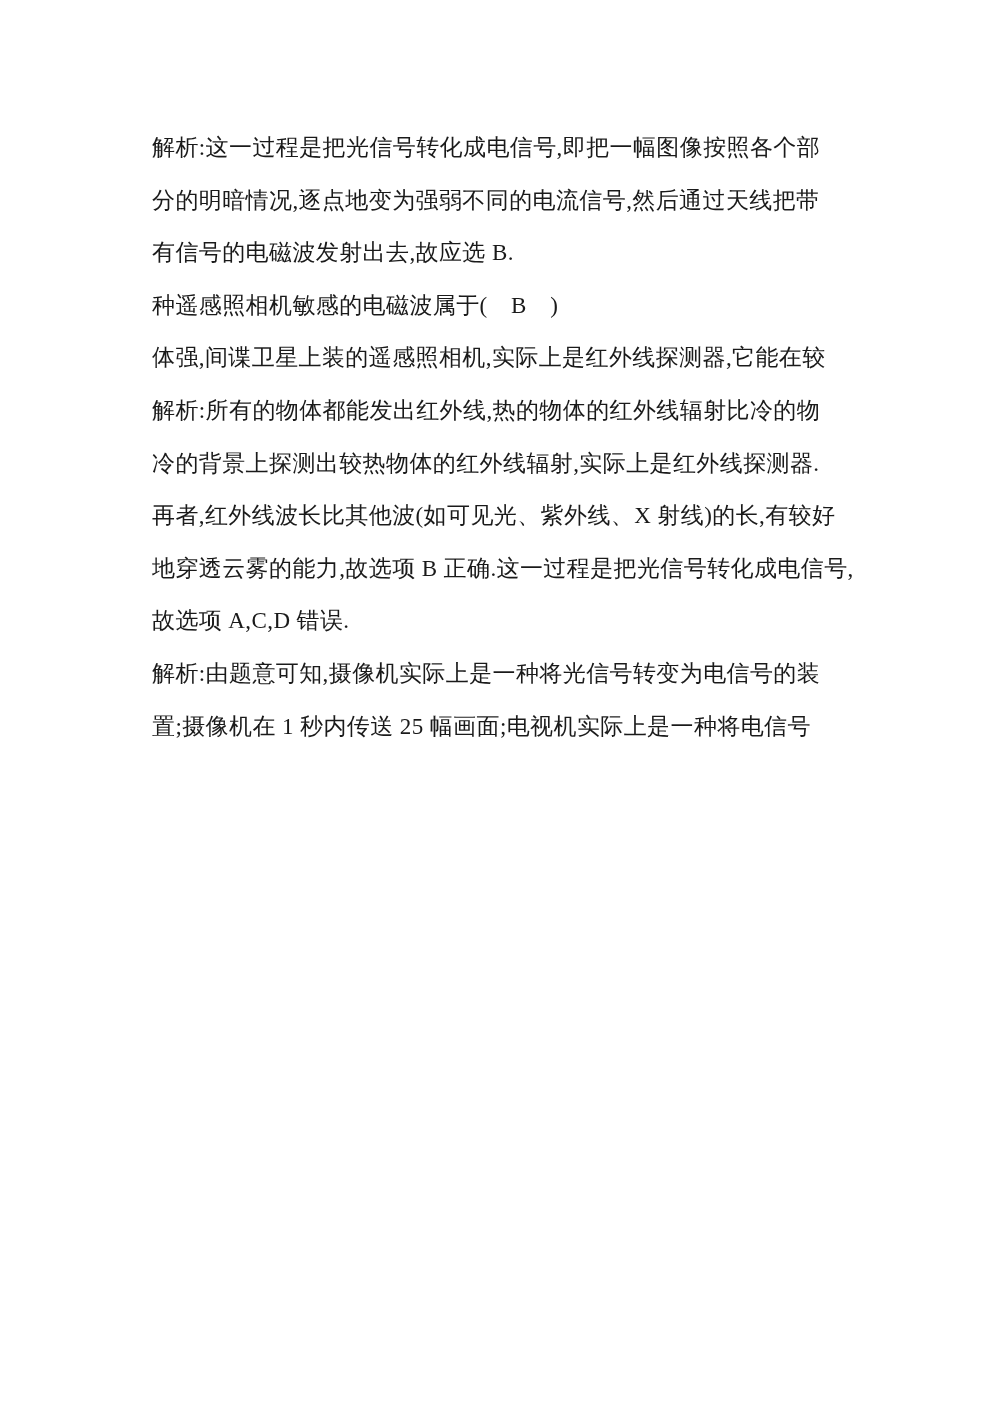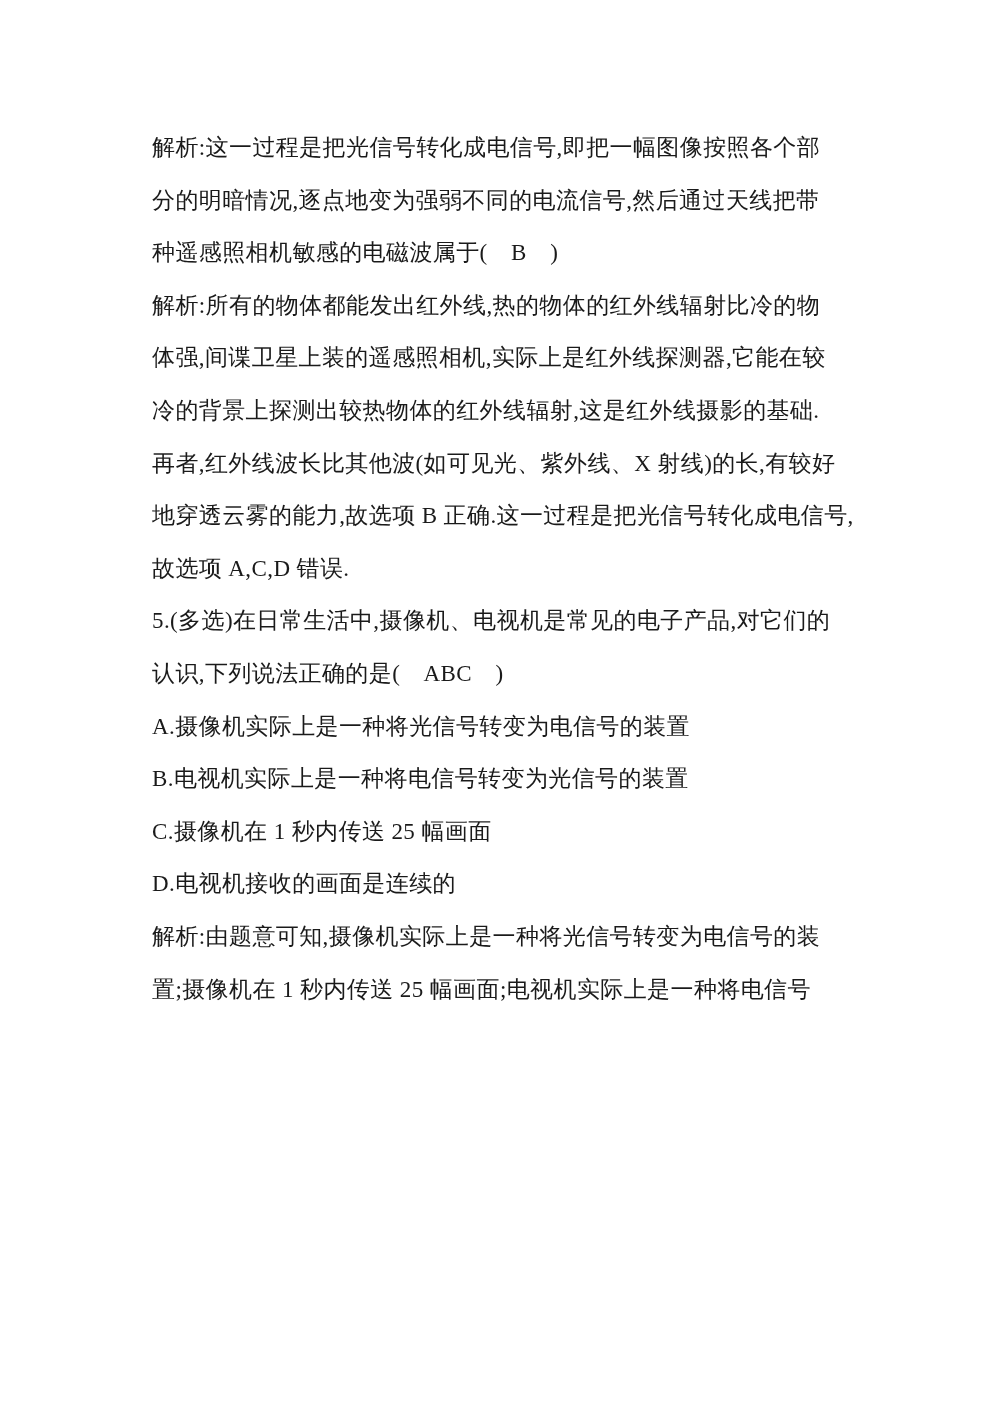--- a/index.html
+++ b/index.html
@@ -16,42 +16,35 @@
   .opt-c { width: 176px; }
 </style>
 </head>
 <body>
 
 <div class="page">
 
   <div>
     <div class="line">解析:这一过程是把光信号转化成电信号,即把一幅图像按照各个部</div>
     <div class="line">分的明暗情况,逐点地变为强弱不同的电流信号,然后通过天线把带</div>
+    <div class="line">有信号的电磁波发射出去,故应选 B.</div>
   </div>
 
   <div>
     <div class="line">种遥感照相机敏感的电磁波属于(　B　)</div>
   </div>
 
   <div>
+    <div class="line">体强,间谍卫星上装的遥感照相机,实际上是红外线探测器,它能在较</div>
     <div class="line">解析:所有的物体都能发出红外线,热的物体的红外线辐射比冷的物</div>
-    <div class="line">体强,间谍卫星上装的遥感照相机,实际上是红外线探测器,它能在较</div>
-    <div class="line">冷的背景上探测出较热物体的红外线辐射,这是红外线摄影的基础.</div>
+    <div class="line">冷的背景上探测出较热物体的红外线辐射,实际上是红外线探测器.</div>
     <div class="line">再者,红外线波长比其他波(如可见光、紫外线、X 射线)的长,有较好</div>
     <div class="line">地穿透云雾的能力,故选项 B 正确.这一过程是把光信号转化成电信号,</div>
     <div class="line">故选项 A,C,D 错误.</div>
   </div>
 
-  <div>
-    <div class="line">5.(多选)在日常生活中,摄像机、电视机是常见的电子产品,对它们的</div>
-    <div class="line">认识,下列说法正确的是(　ABC　)</div>
-    <div class="line">A.摄像机实际上是一种将光信号转变为电信号的装置</div>
-    <div class="line">B.电视机实际上是一种将电信号转变为光信号的装置</div>
-    <div class="line">C.摄像机在 1 秒内传送 25 幅画面</div>
-    <div class="line">D.电视机接收的画面是连续的</div>
-  </div>
 
   <div>
     <div class="line">解析:由题意可知,摄像机实际上是一种将光信号转变为电信号的装</div>
     <div class="line">置;摄像机在 1 秒内传送 25 幅画面;电视机实际上是一种将电信号</div>
   </div>
 
 </div>
 
 </body></html>

